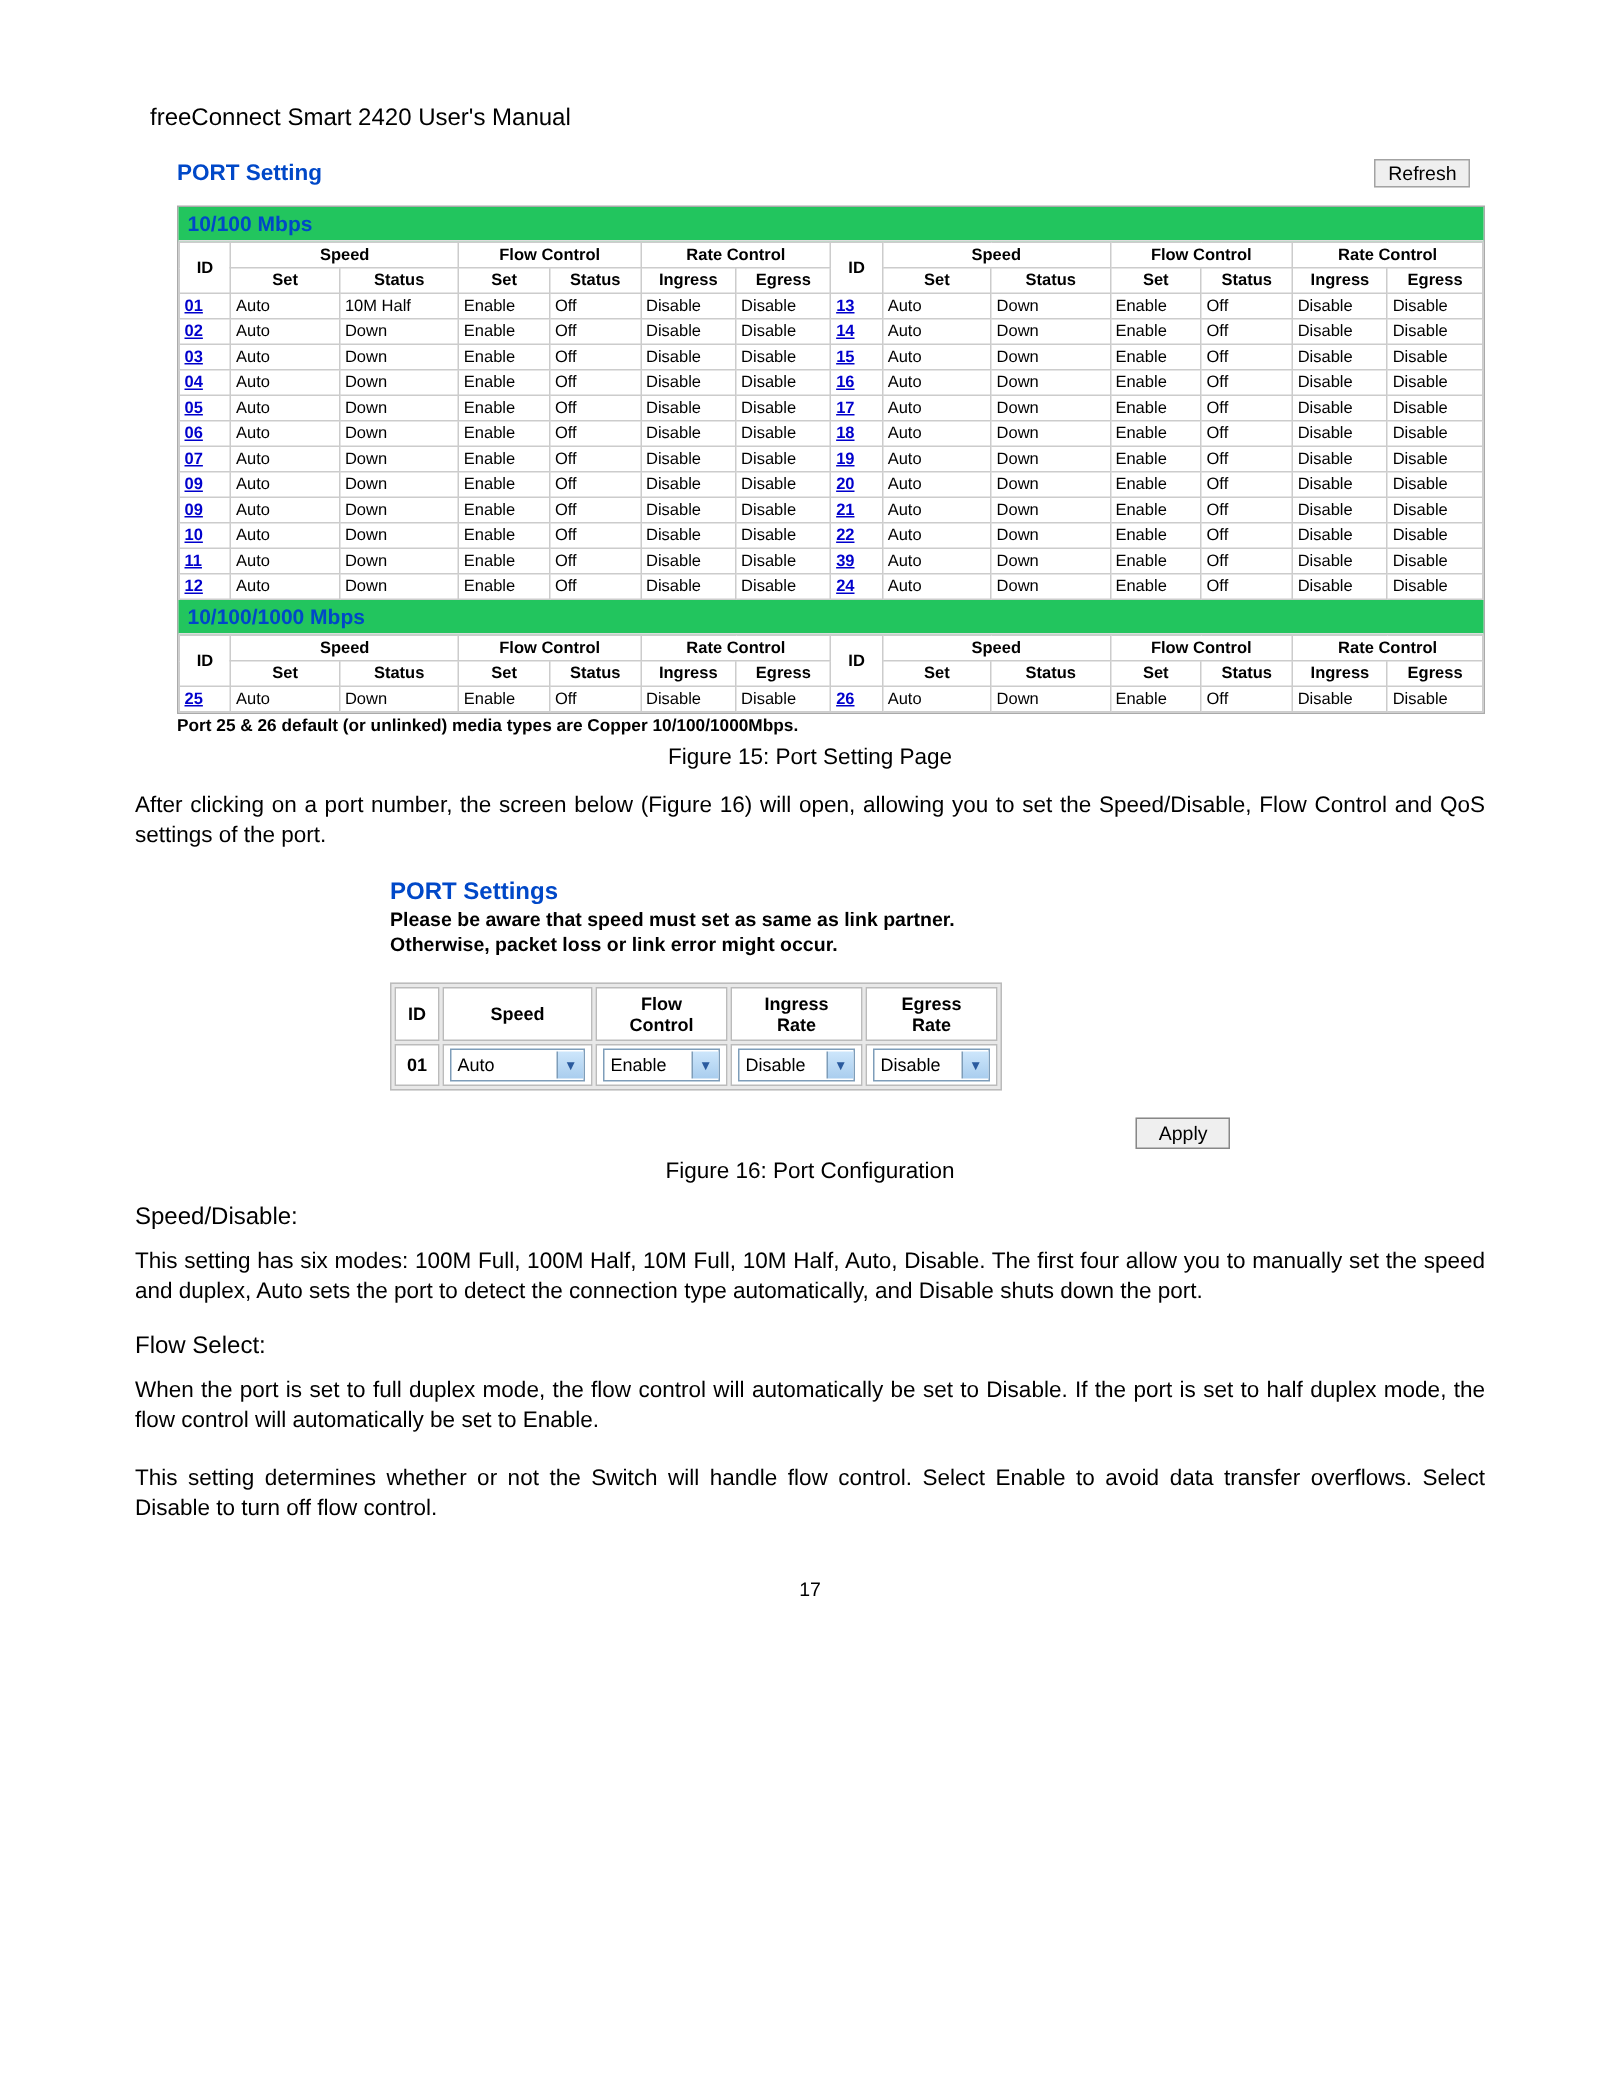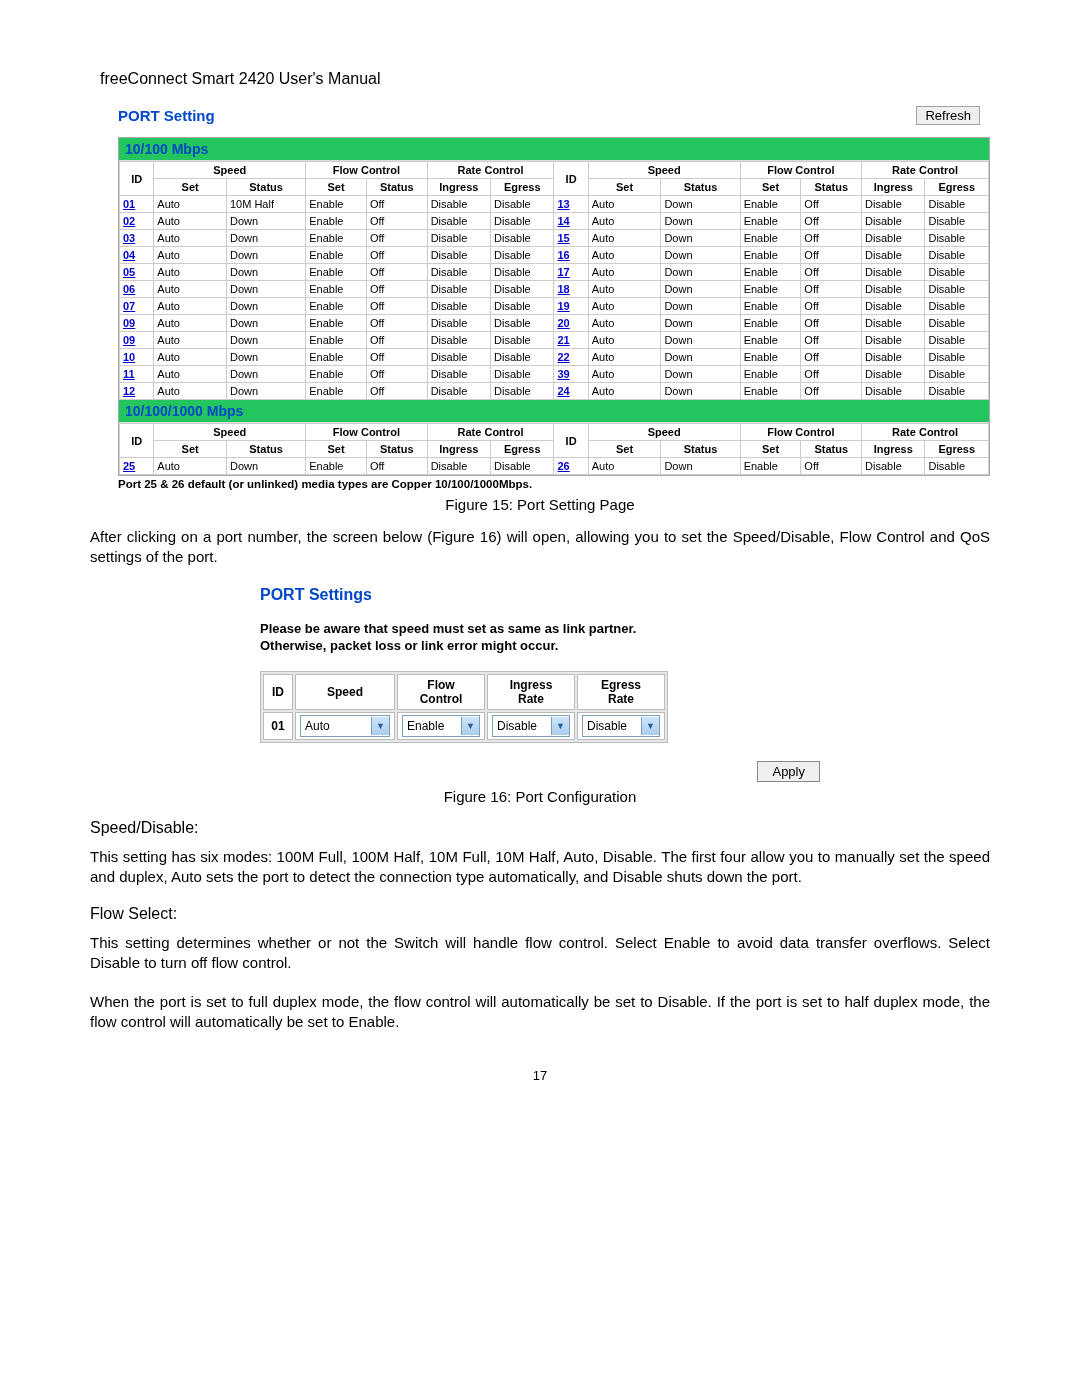--- a/index.html
+++ b/index.html
@@ -97,21 +97,20 @@
   }
   .port-settings2 {
     margin-left: 170px;
     margin-right: 170px;
   }
   .port-settings2 .settings-title {
     color: #0048c8;
     font-weight: bold;
     font-size: 16px;
     font-family: Verdana, Arial, sans-serif;
-    margin-bottom: 16px;
   }
   .warn {
     font-weight: bold;
     font-family: Verdana, Arial, sans-serif;
     font-size: 13px;
     line-height: 1.35;
     margin-bottom: 16px;
   }
   table.cfg-outer {
     border-collapse: separate;
@@ -553,17 +552,17 @@
       <button class="apply-btn">Apply</button>
     </div>
   </div>
 
   <div class="figcap">Figure 16: Port Configuration</div>
 
   <div class="sub-h">Speed/Disable:</div>
   <div class="body-para">This setting has six modes: 100M Full, 100M Half, 10M Full, 10M Half, Auto, Disable.  The first four allow you to manually set the speed and duplex, Auto sets the port to detect the connection type automatically, and Disable shuts down the port.</div>
 
   <div class="sub-h">Flow Select:</div>
+  <div class="body-para">When the port is set to full duplex mode, the flow control will automatically be set to Disable.  If the port is set to half duplex mode, the flow control will automatically be set to Enable.</div>
   <div class="body-para">This setting determines whether or not the Switch will handle flow control. Select Enable to avoid data transfer overflows. Select Disable to turn off flow control.</div>
-  <div class="body-para">When the port is set to full duplex mode, the flow control will automatically be set to Disable.  If the port is set to half duplex mode, the flow control will automatically be set to Enable.</div>
 
   <div class="pagenum">17</div>
 </div>
 
 </body></html>

